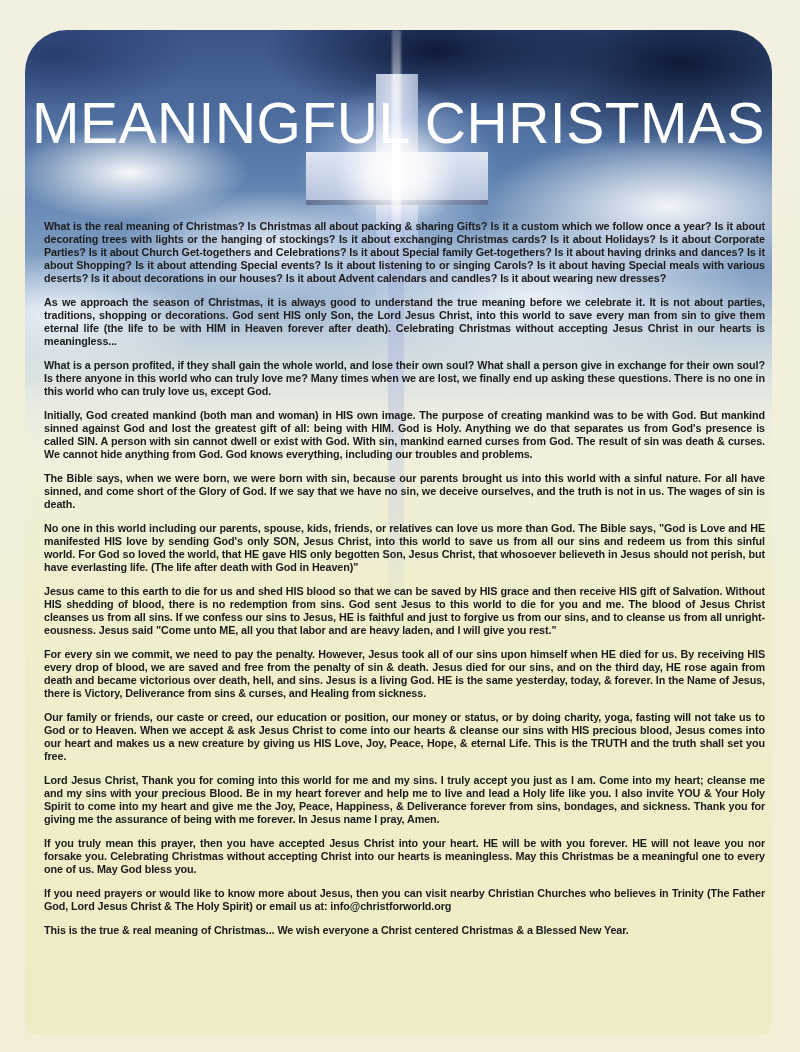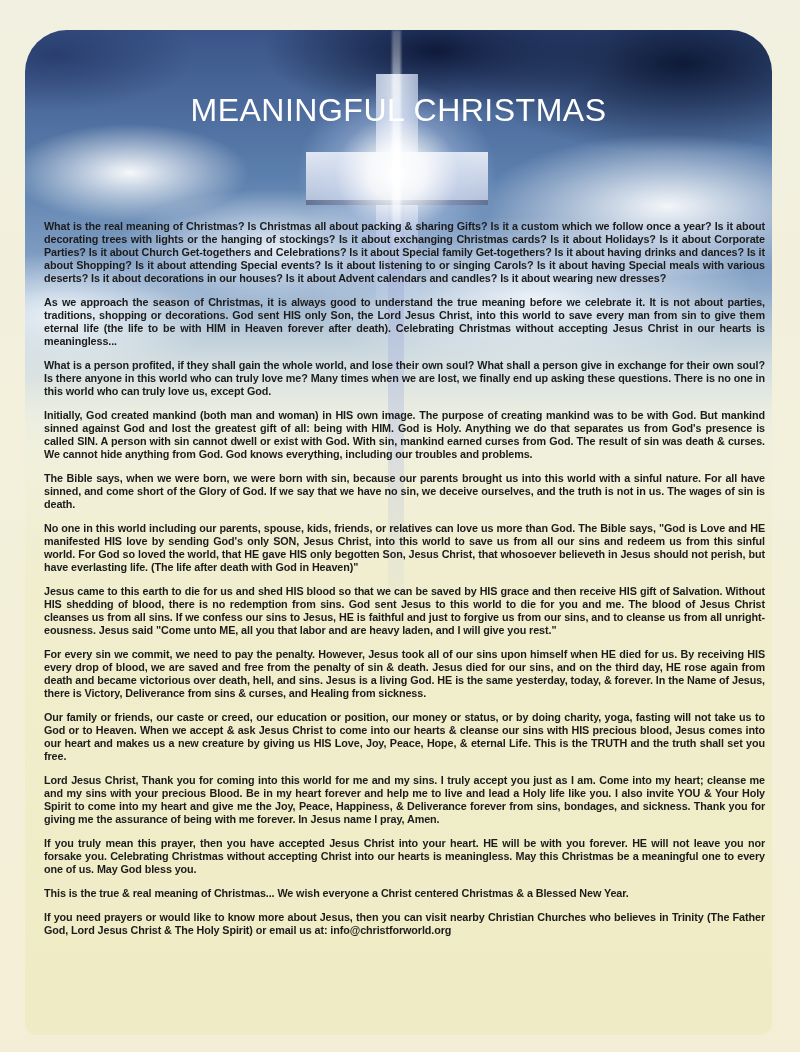--- a/index.html
+++ b/index.html
@@ -53,21 +53,21 @@
     background:linear-gradient(180deg,rgba(255,255,255,.25),#ffffff 60%,rgba(255,255,255,0));
     filter:blur(1px);
   }
   .glow{
     position:absolute;left:272px;top:52px;width:200px;height:185px;
     background:radial-gradient(closest-side,#ffffff,rgba(255,255,255,.8) 28%,rgba(205,220,248,.3) 62%,rgba(205,220,248,0));
   }
   .title{
     position:absolute;left:0;right:0;top:64px;
     text-align:center;color:#ffffff;
-    font-size:32px;font-weight:400;letter-spacing:.5px;line-height:1.05;
+    font-size:57px;font-weight:400;letter-spacing:.5px;line-height:1.05;
     z-index:5;
   }
   .content{
     position:absolute;left:0;right:0;top:190px;
     padding:0 7px 0 8px;
     z-index:6;
     color:#1c1c1c;
     font-size:10.8px;font-weight:700;line-height:13px;letter-spacing:-0.1px;
     text-align:justify;
   }
@@ -94,17 +94,17 @@
     <p>As we approach the season of Christmas, it is always good to understand the true meaning before we celebrate it. It is not about parties, traditions, shopping or decorations. God sent HIS only Son, the Lord Jesus Christ, into this world to save every man from sin to give them eternal life (the life to be with HIM in Heaven forever after death). Celebrating Christmas without accepting Jesus Christ in our hearts is meaningless...</p>
     <p>What is a person profited, if they shall gain the whole world, and lose their own soul? What shall a person give in exchange for their own soul? Is there anyone in this world who can truly love me? Many times when we are lost, we finally end up asking these questions. There is no one in this world who can truly love us, except God.</p>
     <p>Initially, God created mankind (both man and woman) in HIS own image. The purpose of creating mankind was to be with God. But mankind sinned against God and lost the greatest gift of all: being with HIM. God is Holy. Anything we do that separates us from God's presence is called SIN. A person with sin cannot dwell or exist with God. With sin, mankind earned curses from God. The result of sin was death &amp; curses. We cannot hide anything from God. God knows everything, including our troubles and problems.</p>
     <p>The Bible says, when we were born, we were born with sin, because our parents brought us into this world with a sinful nature. For all have sinned, and come short of the Glory of God. If we say that we have no sin, we deceive ourselves, and the truth is not in us. The wages of sin is death.</p>
     <p>No one in this world including our parents, spouse, kids, friends, or relatives can love us more than God. The Bible says, "God is Love and HE manifested HIS love by sending God's only SON, Jesus Christ, into this world to save us from all our sins and redeem us from this sinful world. For God so loved the world, that HE gave HIS only begotten Son, Jesus Christ, that whosoever believeth in Jesus should not perish, but have everlasting life. (The life after death with God in Heaven)"</p>
     <p>Jesus came to this earth to die for us and shed HIS blood so that we can be saved by HIS grace and then receive HIS gift of Salvation. Without HIS shedding of blood, there is no redemption from sins. God sent Jesus to this world to die for you and me. The blood of Jesus Christ cleanses us from all sins. If we confess our sins to Jesus, HE is faithful and just to forgive us from our sins, and to cleanse us from all unright-eousness. Jesus said "Come unto ME, all you that labor and are heavy laden, and I will give you rest."</p>
     <p>For every sin we commit, we need to pay the penalty. However, Jesus took all of our sins upon himself when HE died for us. By receiving HIS every drop of blood, we are saved and free from the penalty of sin &amp; death. Jesus died for our sins, and on the third day, HE rose again from death and became victorious over death, hell, and sins. Jesus is a living God. HE is the same yesterday, today, &amp; forever. In the Name of Jesus, there is Victory, Deliverance from sins &amp; curses, and Healing from sickness.</p>
     <p>Our family or friends, our caste or creed, our education or position, our money or status, or by doing charity, yoga, fasting will not take us to God or to Heaven. When we accept &amp; ask Jesus Christ to come into our hearts &amp; cleanse our sins with HIS precious blood, Jesus comes into our heart and makes us a new creature by giving us HIS Love, Joy, Peace, Hope, &amp; eternal Life. This is the TRUTH and the truth shall set you free.</p>
     <p>Lord Jesus Christ, Thank you for coming into this world for me and my sins. I truly accept you just as I am. Come into my heart; cleanse me and my sins with your precious Blood. Be in my heart forever and help me to live and lead a Holy life like you. I also invite YOU &amp; Your Holy Spirit to come into my heart and give me the Joy, Peace, Happiness, &amp; Deliverance forever from sins, bondages, and sickness. Thank you for giving me the assurance of being with me forever. In Jesus name I pray, Amen.</p>
     <p>If you truly mean this prayer, then you have accepted Jesus Christ into your heart. HE will be with you forever. HE will not leave you nor forsake you. Celebrating Christmas without accepting Christ into our hearts is meaningless. May this Christmas be a meaningful one to every one of us. May God bless you.</p>
+    <p>If you need prayers or would like to know more about Jesus, then you can visit nearby Christian Churches who believes in Trinity (The Father God, Lord Jesus Christ &amp; The Holy Spirit) or email us at: info@christforworld.org</p>
     <p>This is the true &amp; real meaning of Christmas... We wish everyone a Christ centered Christmas &amp; a Blessed New Year.</p>
-    <p>If you need prayers or would like to know more about Jesus, then you can visit nearby Christian Churches who believes in Trinity (The Father God, Lord Jesus Christ &amp; The Holy Spirit) or email us at: info@christforworld.org</p>
   </div>
 
 </div>
 
 </body></html>

